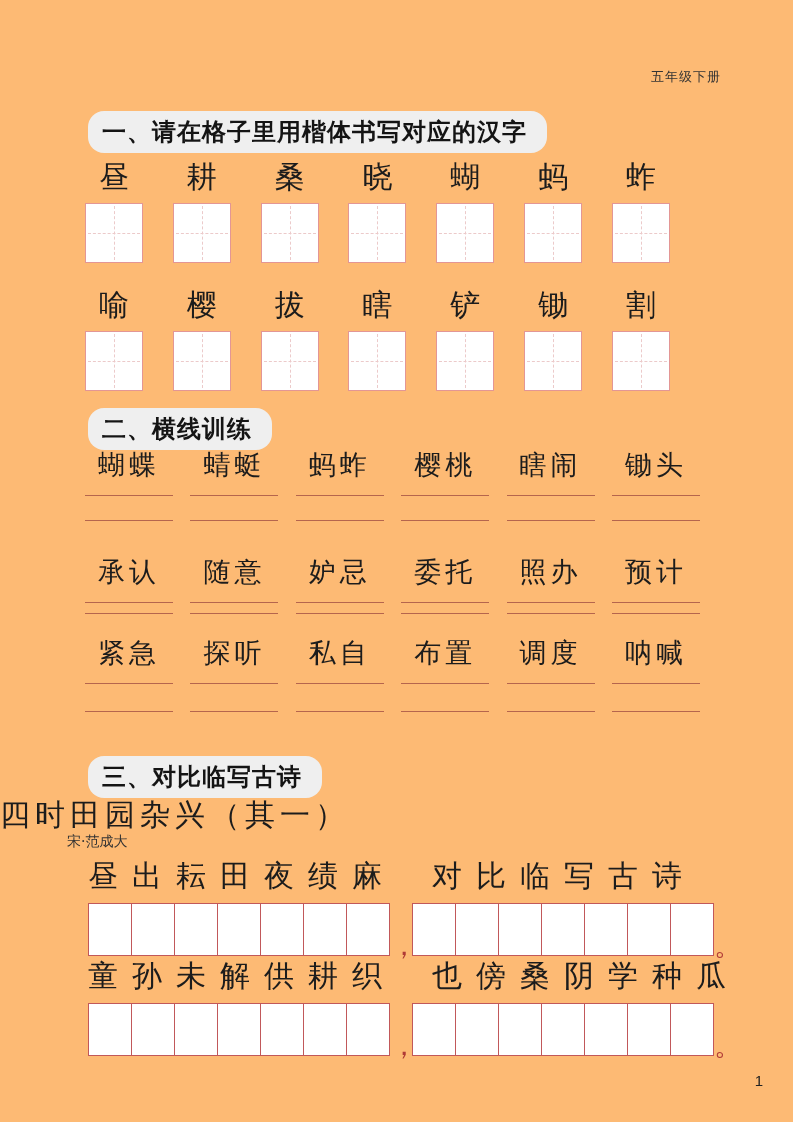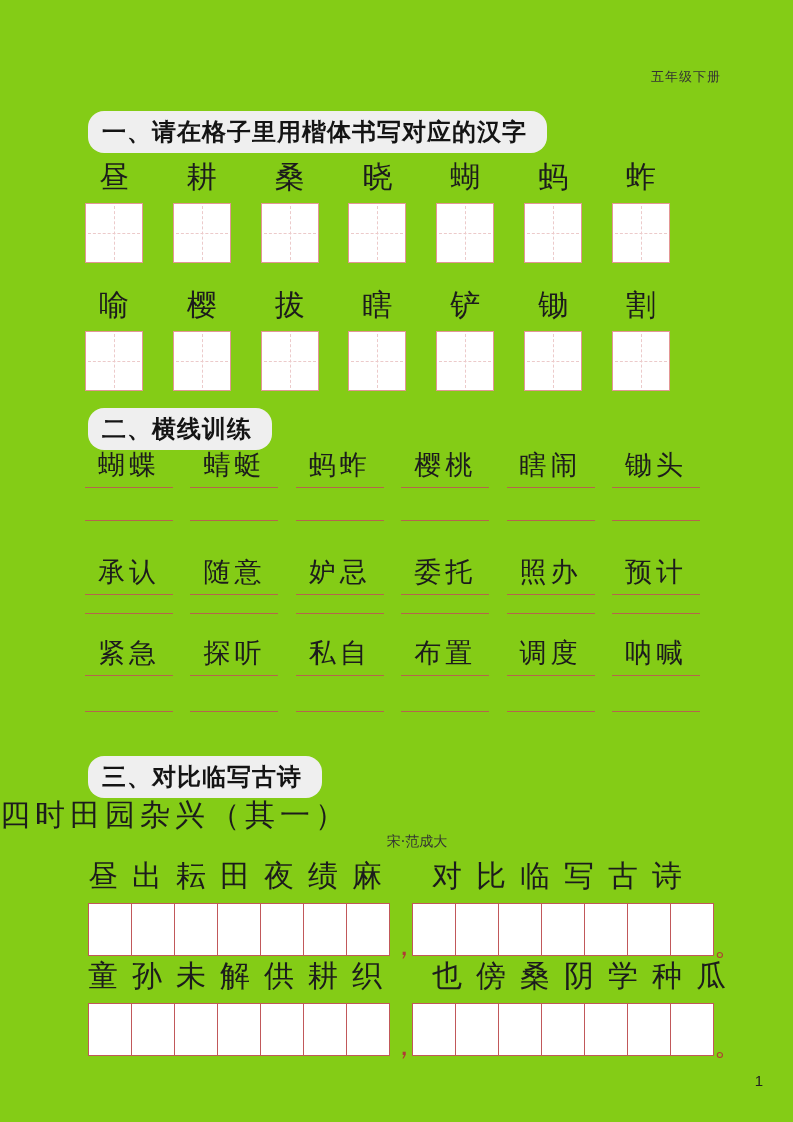--- a/index.html
+++ b/index.html
@@ -4,21 +4,21 @@
 <style>
   * { margin:0; padding:0; box-sizing:border-box; }
   html,body { background:#ffffff; }
   body {
     width:793px; height:1122px;
     font-family:"Liberation Sans", sans-serif;
     color:#222;
   }
   .page {
     position:relative; width:793px; height:1122px;
-    background:#84cc16; overflow:hidden;
+    background:#fdba74; overflow:hidden;
   }
 
   
   .edition { position:absolute; top:68px; right:72px;
     font-family:"DejaVu Serif", serif; font-size:13px; color:#333; letter-spacing:1px; }
 
   
   .badge {
     position:absolute; left:88px;
     background:#efefef; border-radius:16px;
@@ -60,32 +60,32 @@
   .word-row.r1 { top:448px; }
   .word-row.r2 { top:541px;margin-top:14px; }
   .word-row.r3 { top:636px; }
   .blank-row.b1 { top:484px; }
   .blank-row.b2 { top:577px; }
   .blank-row.b3 { top:675px; }
   .word-cell {
     width:88px; text-align:center;
     border-bottom:1.6px solid #b5654d;
     font-family:"DejaVu Serif", serif; font-size:27px; line-height:34px;
-    padding-bottom:5px; letter-spacing:4px; color:#1c1c1c;
+    padding-bottom:13px; letter-spacing:4px; color:#1c1c1c;
   }
   .blank-cell { width:88px; height:37px; border-bottom:1.6px solid #b5654d; }
 
   
   .poem-title {
     position:absolute; top:795px; left:0; width:793px; 
     font-family:"DejaVu Serif", serif; font-size:30px; letter-spacing:5px; color:#1c1c1c;
   }
   .poem-author {
-    position:absolute; top:833px; left:0; width:793px; text-align:center;
-    padding-left:41px;
+    position:absolute; top:833px; left:0; width:793px; 
+    padding-left:67px;
     font-family:"DejaVu Serif", serif; font-size:14px; color:#333;
   }
   .poem-line {
     position:absolute; left:88px; width:652px;
     display:flex; justify-content:space-between;align-items:flex-end;
   }
   .poem-line.l1 { top:856px; }
   .poem-line.l2 { top:956px; }
   .poem-half {
     width:308px; white-space:nowrap; overflow:visible;

